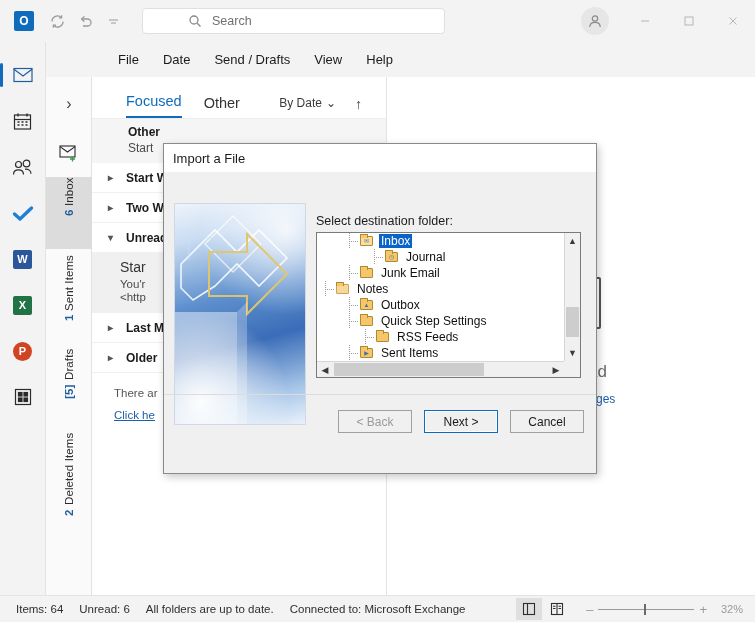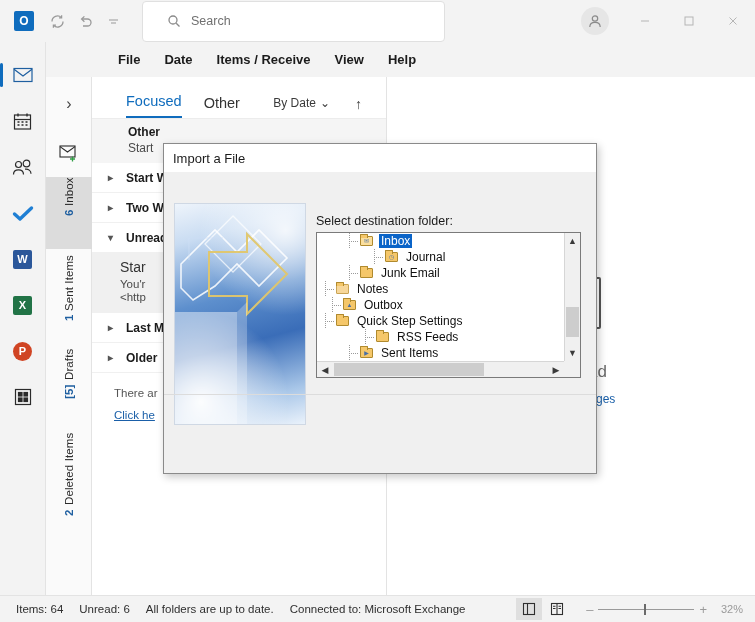--- a/index.html
+++ b/index.html
@@ -27,23 +27,23 @@
     font-size: 12px; font-weight: bold; display: flex;
     align-items: center; justify-content: center; font-family: "Liberation Sans", sans-serif;
   }
   .tb-qat { display: flex; align-items: center; gap: 2px; margin-left: 10px; }
   .tb-btn {
     width: 26px; height: 26px; display: flex; align-items: center;
     justify-content: center; color: #9a9a9a; border-radius: 3px;
   }
   .tb-btn svg { display: block; }
   .searchbox {
-    margin-left: 16px; width: 303px; height: 41px;
+    margin-left: 16px; width: 303px; height: 26px;
     background: #ffffff; border: 1px solid #e0e0e0; border-radius: 4px;
-    display: flex; align-items: center; padding: 0 0;
+    display: flex; align-items: center; padding: 0 21px;
   }
   .searchbox .sb-icon { color: #8a8a8a; margin-left: 24px; display: flex; }
   .searchbox .sb-text { color: #707070; font-size: 12.5px; margin-left: 10px; }
   .tb-right { margin-left: auto; display: flex; align-items: center; }
   .tb-avatar {
     width: 28px; height: 28px; border-radius: 50%; background: #e6e6e6;
     display: flex; align-items: center; justify-content: center;
     color: #8b8b8b; margin-right: 14px;
   }
   .wbtn {
@@ -52,21 +52,21 @@
   }
   .wbtn.close { color: #b5b5b5; }
 
   
   .menubar {
     position: absolute; left: 0; top: 42px; width: 755px; height: 35px;
     background: #f3f3f3; display: flex; align-items: center;
     padding-left: 106px; gap: 0px;
   }
   .menu-item {
-    font-size: 13px; color: #1b1b1b; padding: 4px 12px; border-radius: 4px; font-weight: bold;
+    font-size: 13px; color: #1b1b1b; padding: 4px 12px; border-radius: 4px;
   }
 
   
   .rail {
     position: absolute; left: 0; top: 42px; width: 46px; height: 553px;
     background: #f3f3f3; border-right: 1px solid #e3e3e3;
     display: flex; flex-direction: column; align-items: center;
     padding-top: 12px; gap: 4px;
   }
   .rail-item {
@@ -116,21 +116,21 @@
     background: #ffffff; border-right: 1px solid #e3e3e3; overflow: hidden;
   }
   .ml-tabs {
     height: 42px; display: flex; align-items: flex-end;
     padding-left: 34px; gap: 22px; border-bottom: 1px solid #ececec;
     position: relative;
   }
   .ml-tab { font-size: 14.5px; color: #343434; padding-bottom: 7px; }
   .ml-tab.active { color: #0f6cbd; border-bottom: 2px solid #0f6cbd; }
   .ml-sort {
-    position: absolute; right: 56px; bottom: 8px;
+    position: absolute; right: 50px; bottom: 8px;
     font-size: 12px; color: #3a3a3a; display: flex; align-items: center; gap: 4px;
   }
   .ml-arrow { position: absolute; right: 24px; bottom: 6px; color: #3a3a3a; font-size: 14px; }
   .ml-banner {
     padding: 6px 12px 8px 36px; background: #f5f5f5;
   }
   .ml-banner .b1 { font-size: 12px; color: #1b1b1b; font-weight: bold; }
   .ml-banner .b2 { font-size: 12px; color: #4a4a4a; margin-top: 2px; }
   .ml-group {
     height: 30px; display: flex; align-items: center; gap: 8px;
@@ -346,21 +346,21 @@
         <svg width="12" height="12" viewBox="0 0 12 12" stroke="#b5b5b5" stroke-width="1">
             <path d="M2.5 2.5 9.5 9.5M9.5 2.5 2.5 9.5"></path>
           </svg>
       </div>
     </div>
   </div>
 
   <div class="menubar">
     <div class="menu-item">File</div>
     <div class="menu-item">Date</div>
-    <div class="menu-item">Items / Receive</div>
+    <div class="menu-item">Send / Drafts</div>
     <div class="menu-item">View</div>
     <div class="menu-item">Help</div>
   </div>
 
   <div class="rail">
     <div class="rail-item active">
       <span class="ri-box">
         <svg width="20" height="16" viewBox="0 0 20 16" fill="none" stroke="#1f5fa0" stroke-width="1.2">
           <rect x="1" y="1.5" width="18" height="13"></rect>
             <path d="M1 2.2 10 9l9-6.8"></path>
@@ -568,30 +568,30 @@
           </div>
 
           <div class="tnode" style="">
             <span class="tdots"></span>
             <span class="ticon">
               <span class="folder" style="background:#f7d79a;border-color:#c9a455;"></span>
             </span>
             <span class="tlabel">Notes</span>
           </div>
 
-          <div class="tnode" style="padding-left:7px;">
+          <div class="tnode" style="padding-left:24px;">
             <span class="tdots"></span>
             <span class="ticon">
               <span class="folder"></span>
                 <span class="fglyph">▲</span>
             </span>
             <span class="tlabel">Outbox</span>
           </div>
 
-          <div class="tnode" style="">
+          <div class="tnode" style="padding-left:24px;">
             <span class="tdots"></span>
             <span class="ticon">
                 <span class="folder"></span>
               </span>
             <span class="tlabel">Quick Step Settings</span>
           </div>
 
           <div class="tnode" style="padding-left:40px;">
             <span class="tdots"></span>
             <span class="ticon">
@@ -620,17 +620,22 @@
         <div class="hscroll">
           <div class="hs-btn l">◀</div>
           <div class="hs-thumb"></div>
           <div class="hs-btn r">▶</div>
         </div>
         <div class="corner"></div>
       </div>
 
       <div class="dlg-sep"></div>
 
+      <div class="dlg-btns">
+        <div class="dbtn disabled">&lt; Back</div>
+        <div class="dbtn focus">Next &gt;</div>
+        <div class="dbtn">Cancel</div>
+      </div>
 
     </div>
   </div>
 
 </div>
 
 </body></html>

